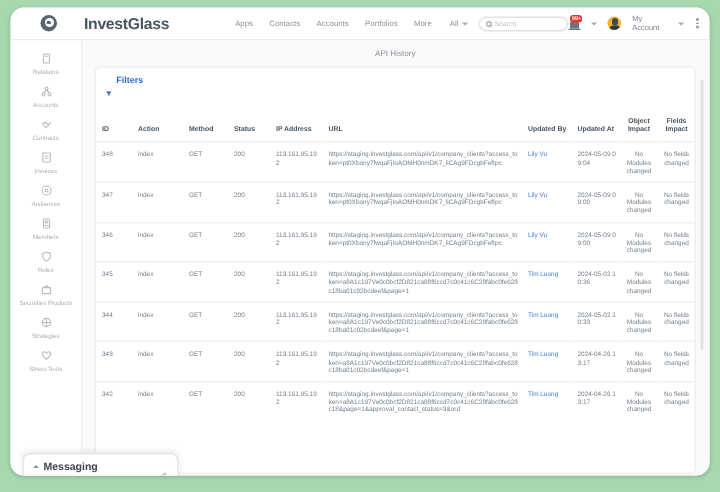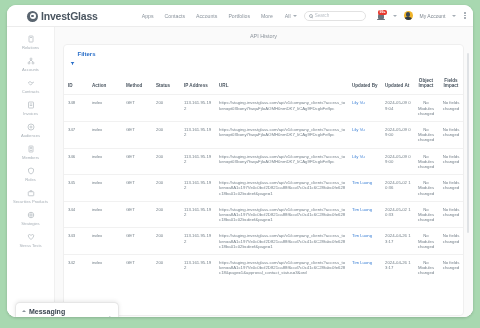--- a/index.html
+++ b/index.html
@@ -25,21 +25,21 @@
   
   #topnav {
     position: relative;
     height: 22px;
     background: #ffffff;
     border-bottom: 1px solid #ececec;
     display: flex;
     align-items: center;
     padding: 0 6px 0 8px;
   }
-  .brand { display: flex; align-items: flex-end; gap: 3px; padding-left: 12px; }
+  .brand { display: flex; align-items: flex-start; gap: 18px; padding-left: 12px; }
   .brand-mark {
     width: 11px; height: 11px; border-radius: 50%;
     background: #5a6570;
     position: relative;
     flex: none;
   }
   .brand-mark::after {
     content: ""; position: absolute;
     left: 2.5px; top: 2.5px; width: 6px; height: 6px;
     border-radius: 50%;

